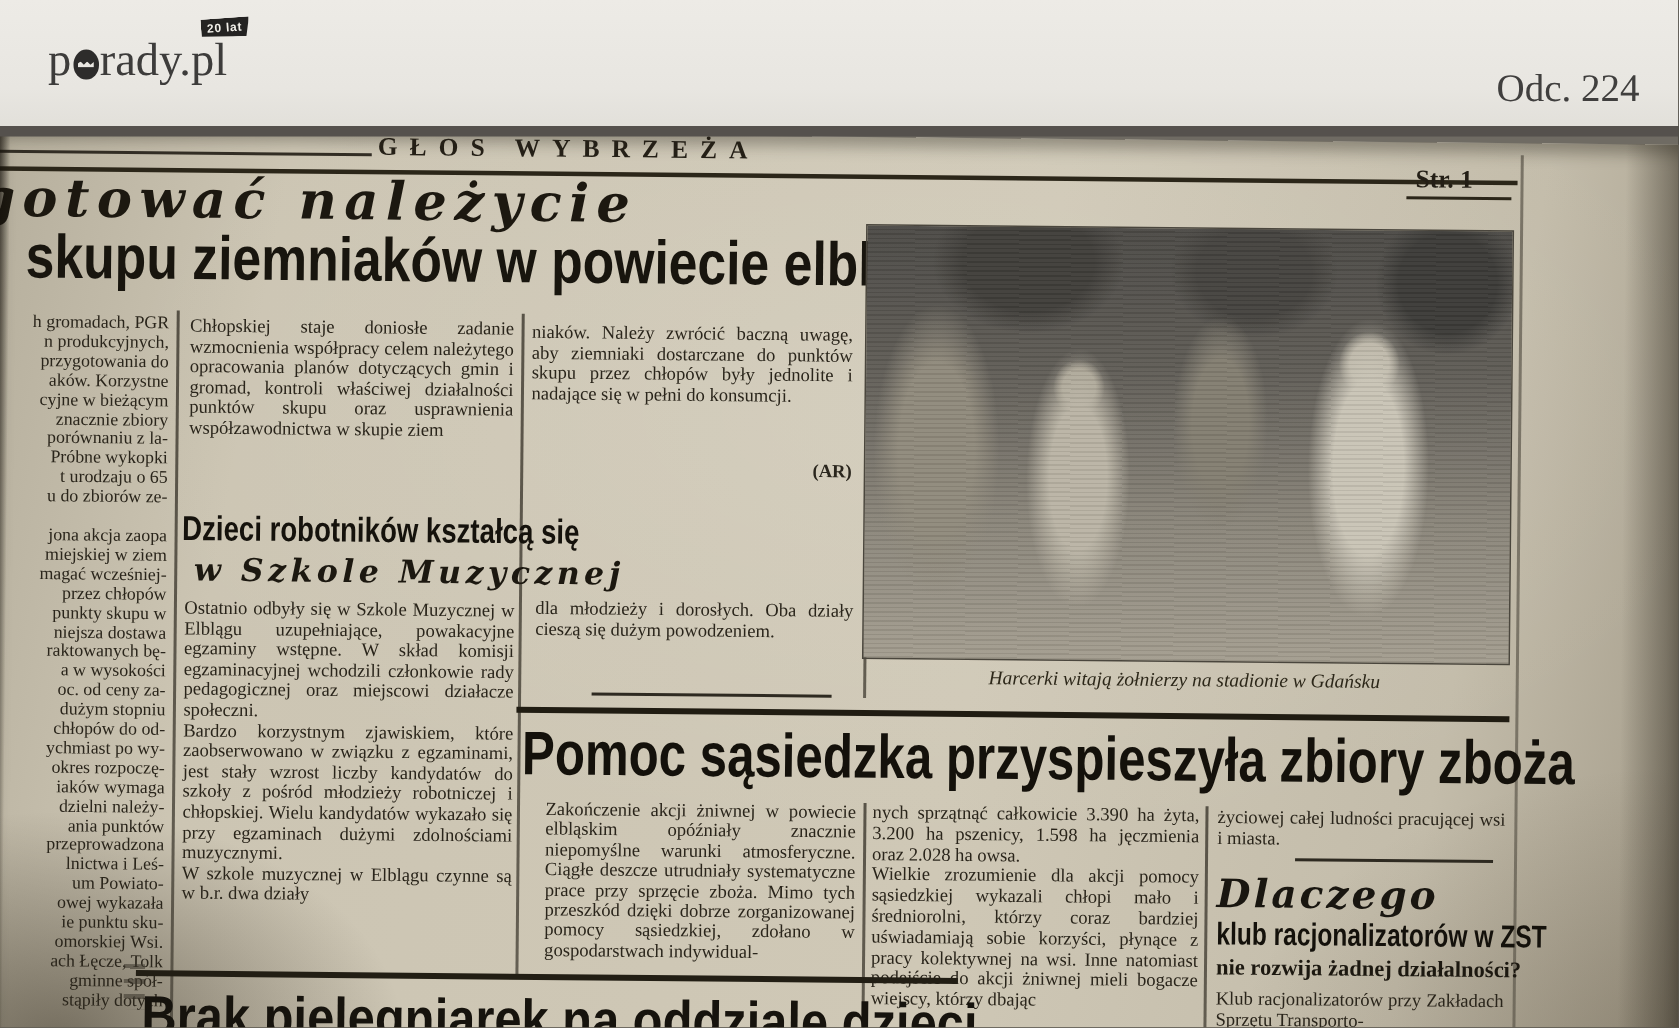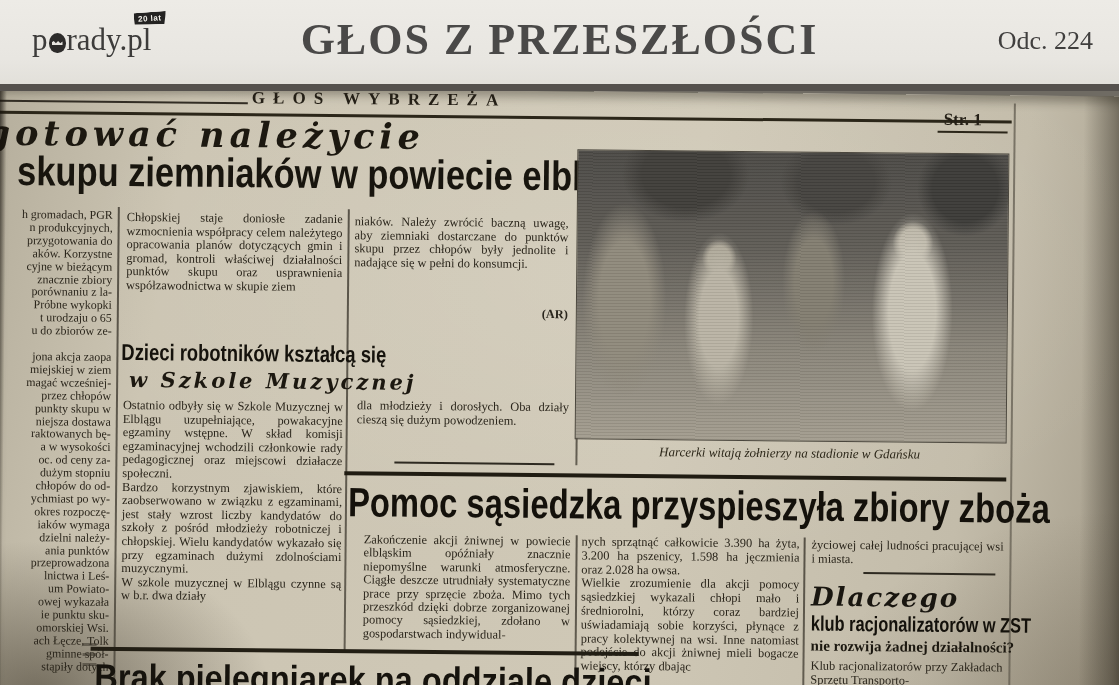--- a/index.html
+++ b/index.html
@@ -16,21 +16,21 @@
     border-radius:50% 50% 48% 48%;vertical-align:-3px;position:relative;margin:0 1px;}
   .logo .egg:after{content:"";position:absolute;left:3px;top:8px;width:11px;height:4px;
     background:#e8e6e1;clip-path:polygon(0 40%,20% 0,40% 55%,60% 0,80% 55%,100% 10%,100% 100%,0 100%);}
   .logo .badge{position:absolute;left:102px;top:-10px;background:#242322;color:#f2f0ea;
     font-family:"Liberation Sans",sans-serif;font-size:8px;font-weight:bold;
     padding:2px 5px 2px 4px;transform:rotate(-4deg);
     clip-path:polygon(0 0,100% 0,92% 100%,0 88%);letter-spacing:.5px;}
   .site-title{position:absolute;left:0;right:0;top:14px;text-align:center;margin:0;
     font-size:44px;font-weight:bold;color:#4a4948;letter-spacing:2px;
     font-family:"Liberation Serif",serif;}
-  .episode{position:absolute;right:26px;top:26px;font-size:26px;color:#403f3e;}
+  .episode{position:absolute;right:26px;top:44px;font-size:26px;color:#403f3e;}
 
   
   .paper{position:absolute;left:0;top:86px;width:1126px;height:606px;
     transform:rotate(.55deg);transform-origin:20px 0;
     color:#2a261d;
     background:
       radial-gradient(900px 480px at 55% 30%, rgba(255,255,248,.12), transparent 62%),
       radial-gradient(320px 210px at 4% 100%, rgba(35,28,16,.5), transparent 72%),
       radial-gradient(420px 300px at 100% 104%, rgba(62,52,36,.28), transparent 72%),
       linear-gradient(100deg,#b6af9d 0%,#ccc5b3 16%,#cfc8b6 58%,#c3bcaa 84%,#a39b89 100%);
@@ -126,21 +126,20 @@
 </head>
 <body>
 
 <div class="stage">
 
   <header class="site-header">
     <div class="logo">
       <span>p</span><span class="egg"></span><span>rady</span><span>.pl</span>
       <span class="badge">20 lat</span>
     </div>
-    <h1 class="site-title">GŁOS Z PRZESZŁOŚCI</h1>
     <div class="episode">Odc. 224</div>
   </header>
 
   <div class="paper">
 
     <div class="mast-line-left"></div>
     <div class="masthead">GŁOS WYBRZEŻA</div>
     <div class="mast-underline"></div>
     <div class="page-number">Str. 1</div>
     <div class="page-number-rule"></div>

